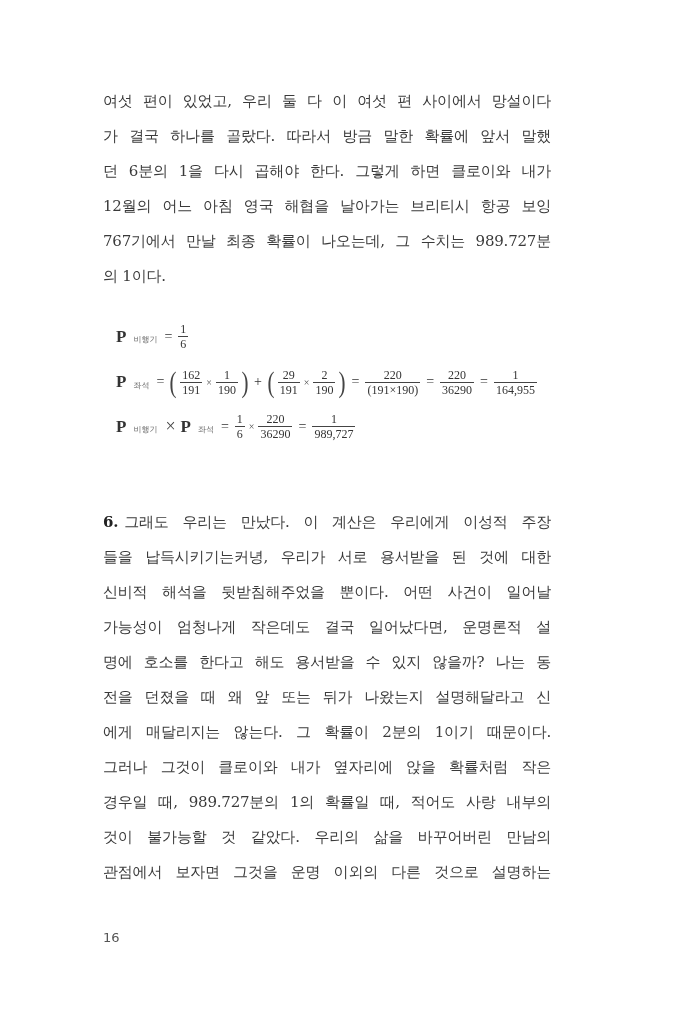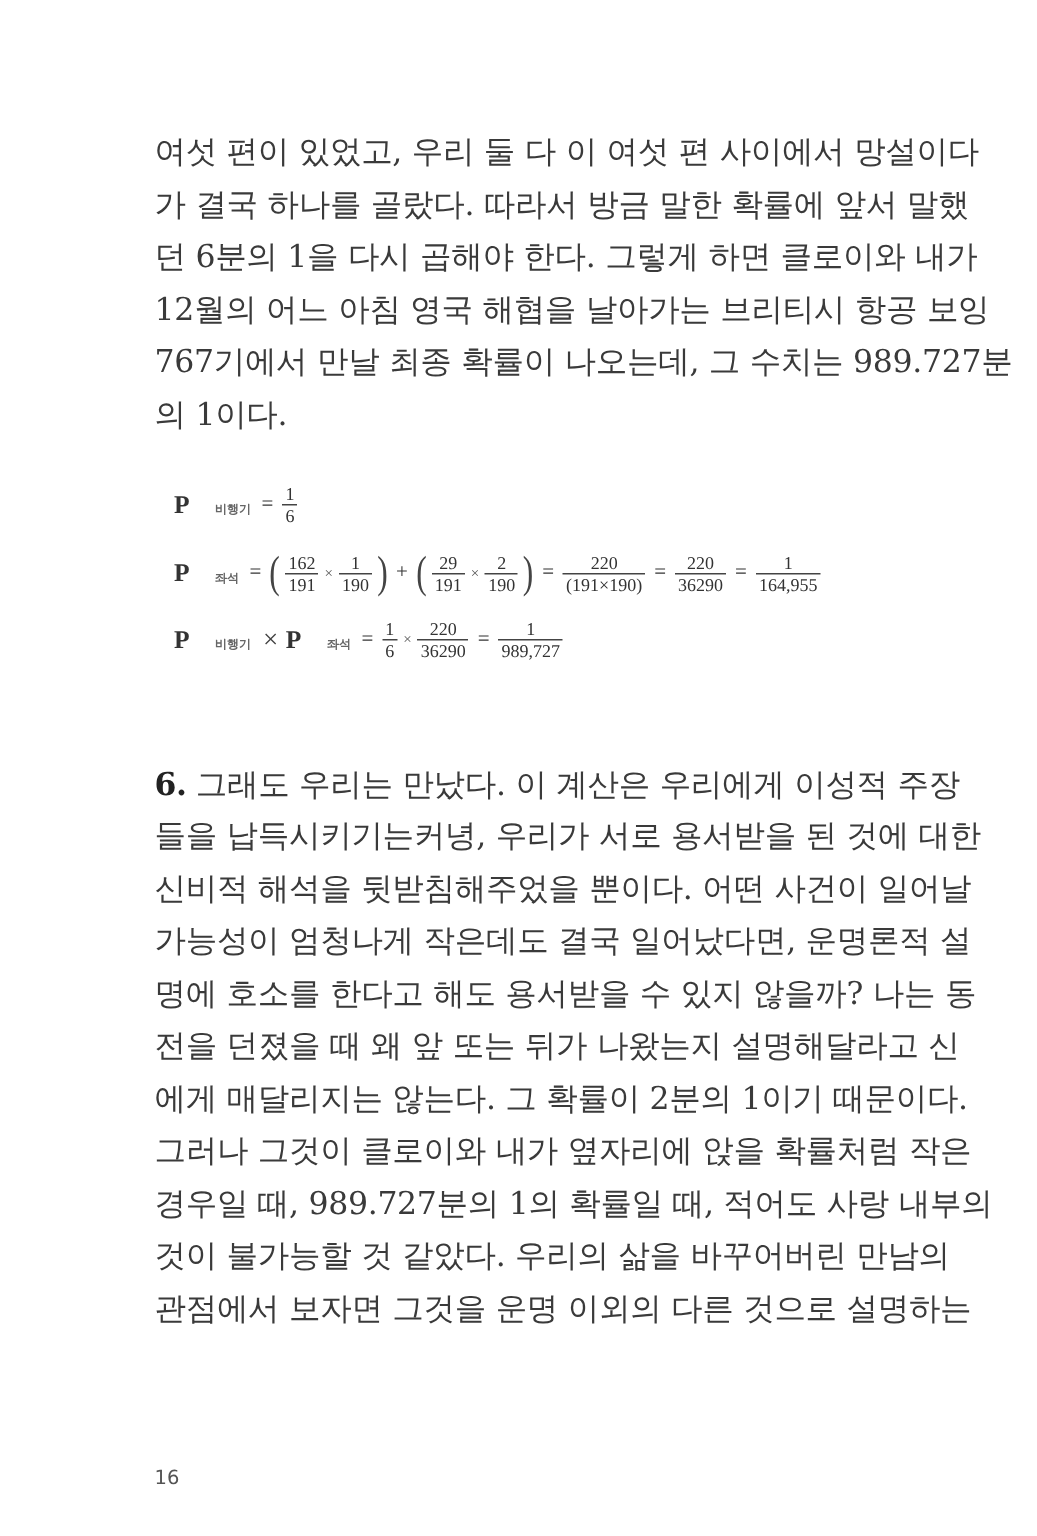--- a/index.html
+++ b/index.html
@@ -1,38 +1,38 @@
 <!DOCTYPE html>
 <html><head>
   <meta charset="utf-8">
   <style>
     html, body { margin: 0; padding: 0; background: #ffffff; }
     body { width: 691px; height: 1024px; position: relative; overflow: hidden;
       font-family: "DejaVu Serif", "Liberation Serif", serif; color: #3a3a3a; }
     .page { position: absolute; left: 0; top: 0; width: 691px; height: 1024px; }
     .para { position: absolute; left: 103px; width: 448px; }
-    .line { height: 35px; line-height: 35px; font-size: 21px; white-space: nowrap;
+    .line { height: 35px; line-height: 35px; font-size: 15px; white-space: nowrap;
       text-align: justify; text-align-last: justify; letter-spacing: -0.2px; }
     .line.last { text-align-last: left; }
     #para1 { top: 84px; }
     #para2 { top: 505px; }
     .num { font-weight: bold; color: #222; margin-right: 6px; }
     .formulas { position: absolute; left: 116px; top: 322px; font-family: "Liberation Serif", serif;
       color: #333; font-size: 13px; }
     .frow { position: absolute; left: 0; display: flex; align-items: center; white-space: nowrap; }
     .P { font-size: 17px; font-weight: bold; }
-    .sub { font-size: 8px; color: #666; margin-left: 17px; margin-right: 3px; position: relative; top: 3px; font-family: "DejaVu Sans", sans-serif; font-weight: bold; }
+    .sub { font-size: 8px; color: #666; margin-left: 7px; margin-right: 3px; position: relative; top: 3px; font-family: "DejaVu Sans", sans-serif; }
     .op { margin: 0 4px; font-size: 14px; }
     .times { margin: 0 2px; font-size: 10px; color: #555; }
     .frac { display: inline-flex; flex-direction: column; align-items: center; margin: 0 2px; }
     .frac .n { font-size: 12px; line-height: 14px; padding: 0 2px; }
     .frac .d { font-size: 12px; line-height: 14px; border-top: 1px solid #444; padding: 0 2px; }
     .paren { font-size: 30px; font-weight: 200; line-height: 30px; color: #444; transform: scaleX(0.7); display: inline-block; }
     .bigx { font-size: 18px; margin: 0 5px; color: #444; }
-    .page-number { position: absolute; left: 103px; top: 978px; font-family: "DejaVu Sans", sans-serif; font-size: 13px; color: #555; }
+    .page-number { position: absolute; left: 103px; top: 930px; font-family: "DejaVu Sans", sans-serif; font-size: 13px; color: #555; }
   </style>
 </head>
 <body>
 
 <div class="page">
 
   <div class="para" id="para1">
     <div class="line">여섯 편이 있었고, 우리 둘 다 이 여섯 편 사이에서 망설이다</div>
     <div class="line">가 결국 하나를 골랐다. 따라서 방금 말한 확률에 앞서 말했</div>
     <div class="line">던 6분의 1을 다시 곱해야 한다. 그렇게 하면 클로이와 내가</div>

